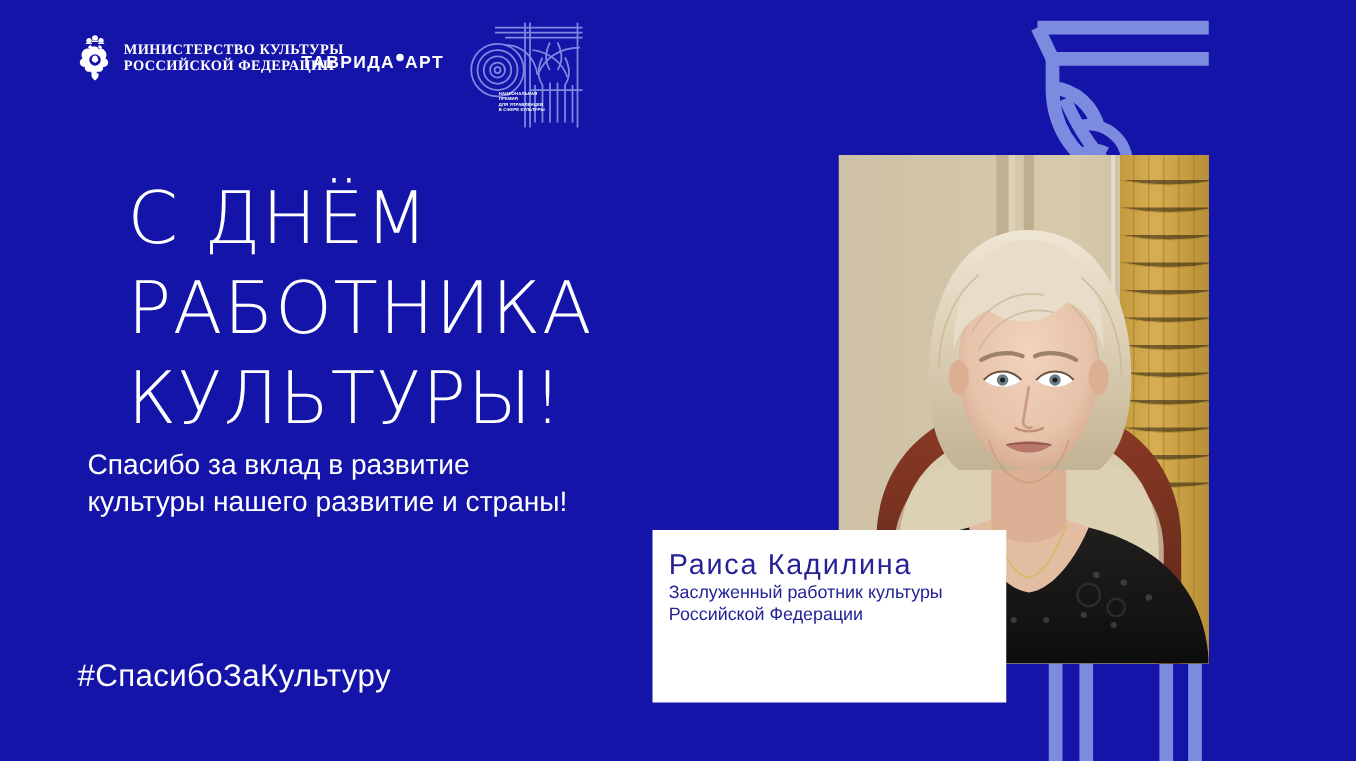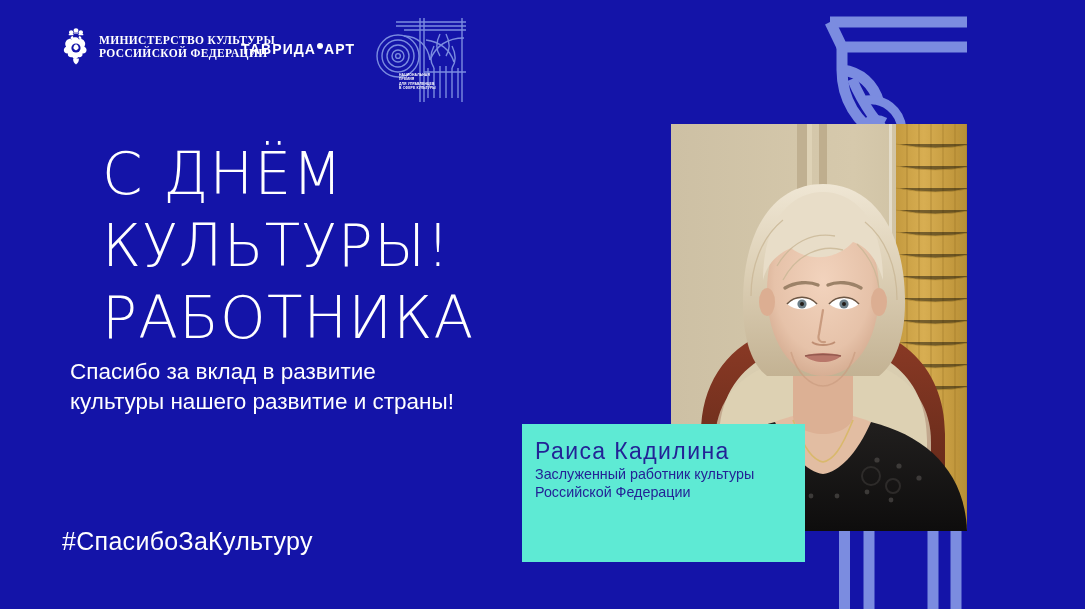--- a/index.html
+++ b/index.html
@@ -114,21 +114,21 @@
     overflow:hidden;
     background:#cdbfa2;
   }
   .portrait svg{display:block;}
 
   
   .name-card{
     position:absolute;
     left:522px;top:424px;
     width:283px;height:138px;
-    background:#5eead4;
+    background:#ffffff;
     box-sizing:border-box;
     padding:14px 0 0 13px;
   }
   .name-card .person-name{
     color:#232396;
     font-size:23px;
     line-height:27px;
     font-weight:400;
     letter-spacing:1.4px;
     white-space:nowrap;
@@ -294,22 +294,22 @@
     <div class="prize-caption">
       <div>Национальная</div>
       <div>премия</div>
       <div>для управленцев</div>
       <div>в сфере культуры</div>
     </div>
   </div>
 
   <div class="headline">
     <span class="hl-line">С Днём</span>
+    <span class="hl-line">Работника</span>
     <span class="hl-line">Культуры!</span>
-    <span class="hl-line">Работника</span>
   </div>
 
   <div class="subtitle">
     <span class="sb-line">Спасибо за вклад в развитие</span>
     <span class="sb-line">культуры нашего развитие и страны!</span>
   </div>
 
   <div class="hashtag">#СпасибоЗаКультуру</div>
 
   <div class="portrait">

